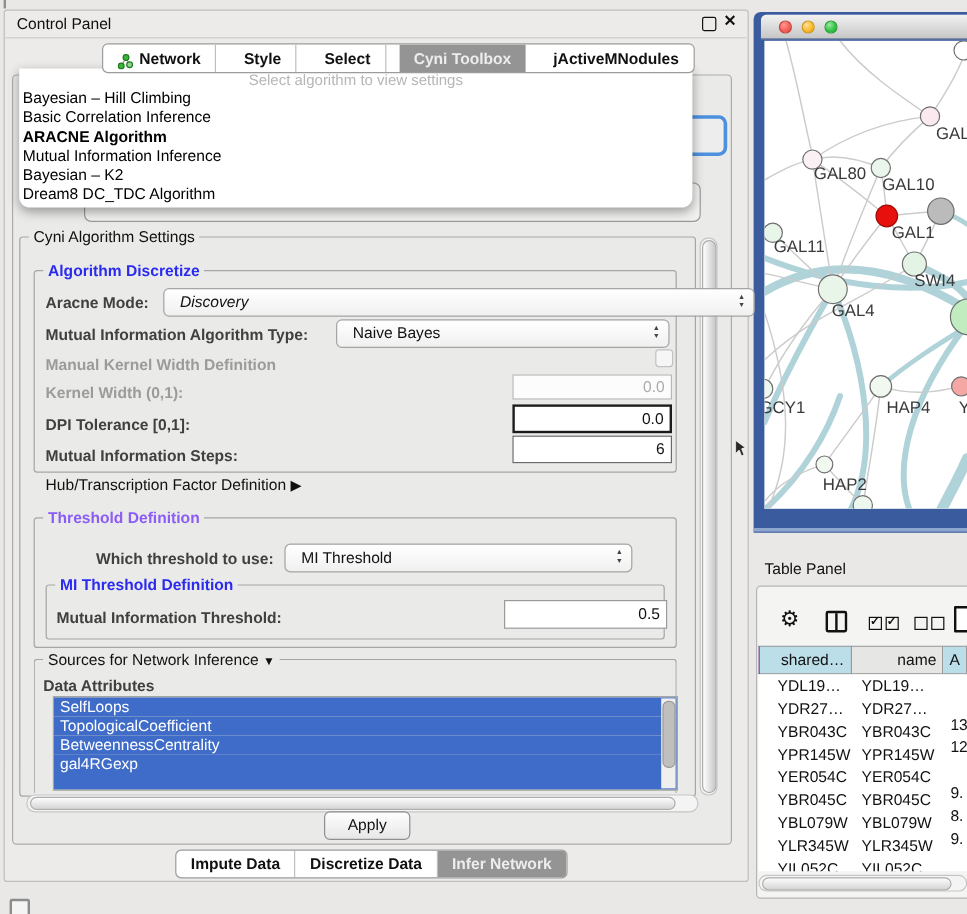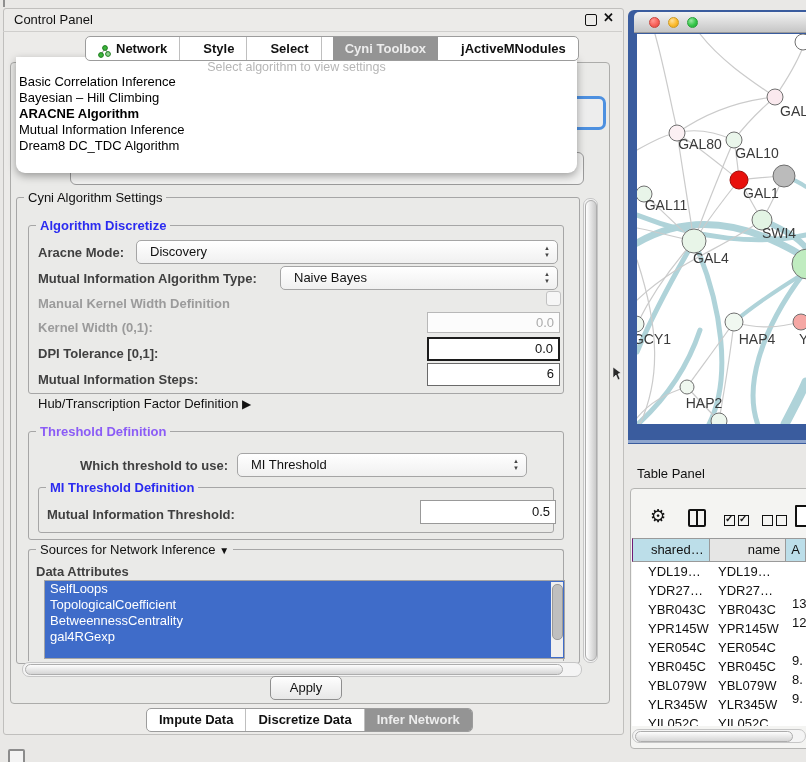--- a/index.html
+++ b/index.html
@@ -128,40 +128,41 @@
       <span>jActiveMNodules</span>
     </div>
   </div>
 
 <div class="abs" id="focus-fragment"></div>
 <div class="abs" id="combo-fragment"></div>
 
 <div class="abs" id="algo-popup">
   <div id="algo-hint">Select algorithm to view settings</div>
   <div id="algo-list">
+      <div class="algo-item">Bayesian – Hill Climbing</div>
       <div class="algo-item">Basic Correlation Inference</div>
-      <div class="algo-item">Bayesian – Hill Climbing</div>
       <div class="algo-item sel">ARACNE Algorithm</div>
       <div class="algo-item">Mutual Information Inference</div>
+      <div class="algo-item">Bayesian – K2</div>
       <div class="algo-item">Dream8 DC_TDC Algorithm</div>
     </div>
 </div>
 
 <div class="abs group" style="left:16px;top:197px;width:562px;height:465px;">
   <span class="gtitle plain">Cyni Algorithm Settings</span>
 </div>
 <div class="abs sb-track" style="left:583px;top:198px;width:13px;height:463px;">
   <div class="sb-thumb-v" style="height:459px;"></div>
 </div>
 
 <div class="abs group" style="left:28px;top:225px;width:534px;height:167px;">
   <span class="gtitle blue">Algorithm Discretize</span>
 </div>
 <div class="abs lbl" style="left:38px;top:245px;">Aracne Mode:</div>
-<div class="abs combo" style="left:136px;top:240px;width:422px;">
+<div class="abs combo" style="left:136px;top:240px;width:493px;font-style:italic;">
   <span>Discovery</span>
   <span class="arrows">▲<br>▼</span>
 </div>
 <div class="abs lbl" style="left:38px;top:271px;">Mutual Information Algorithm Type:</div>
 <div class="abs combo" style="left:280px;top:266px;width:278px;">
   <span>Naive Bayes</span>
   <span class="arrows">▲<br>▼</span>
 </div>
 <div class="abs lbl dis" style="left:38px;top:296px;">Manual Kernel Width Definition</div>
 <div class="abs" id="manual-kernel-cb"></div>

